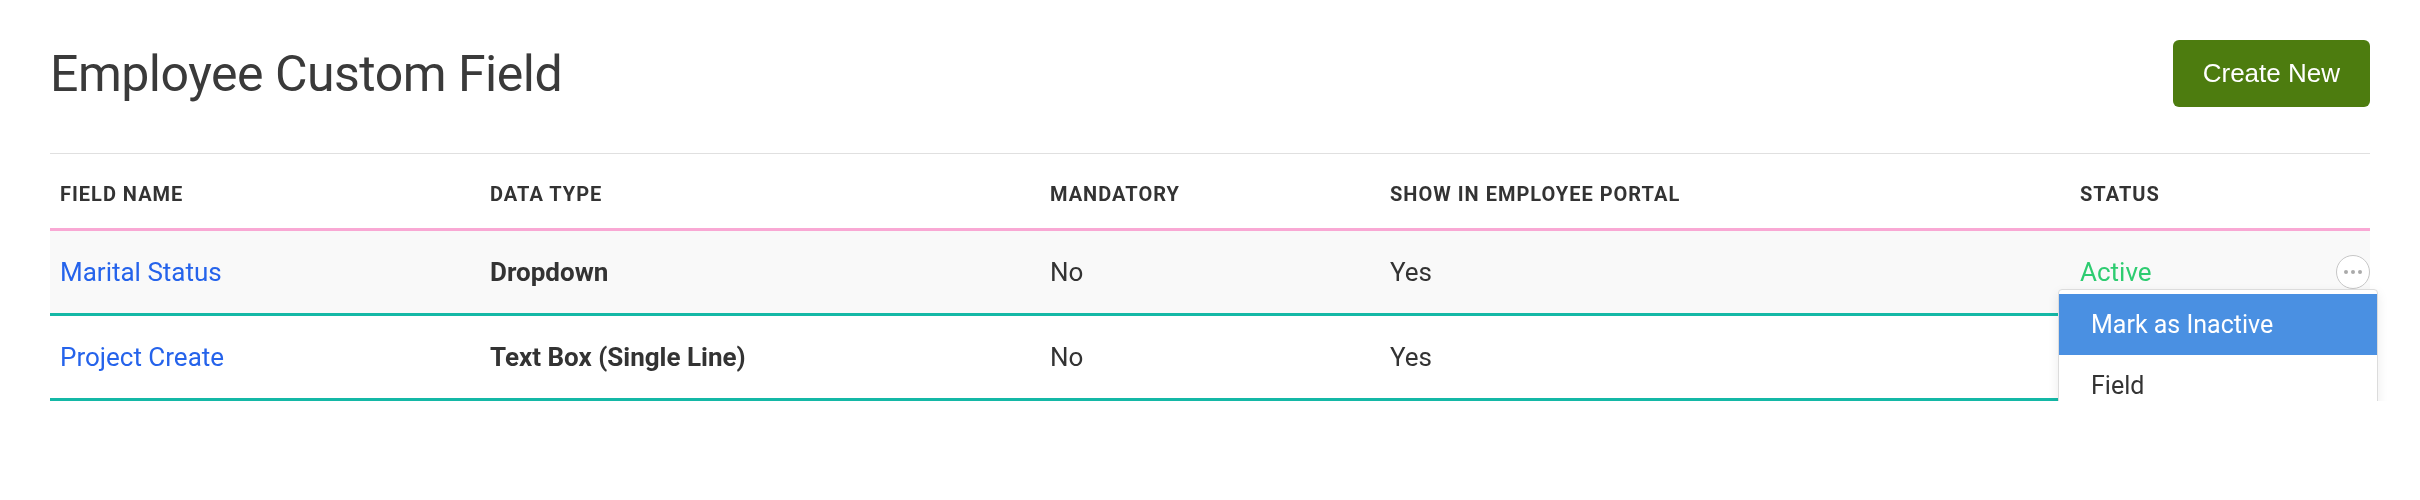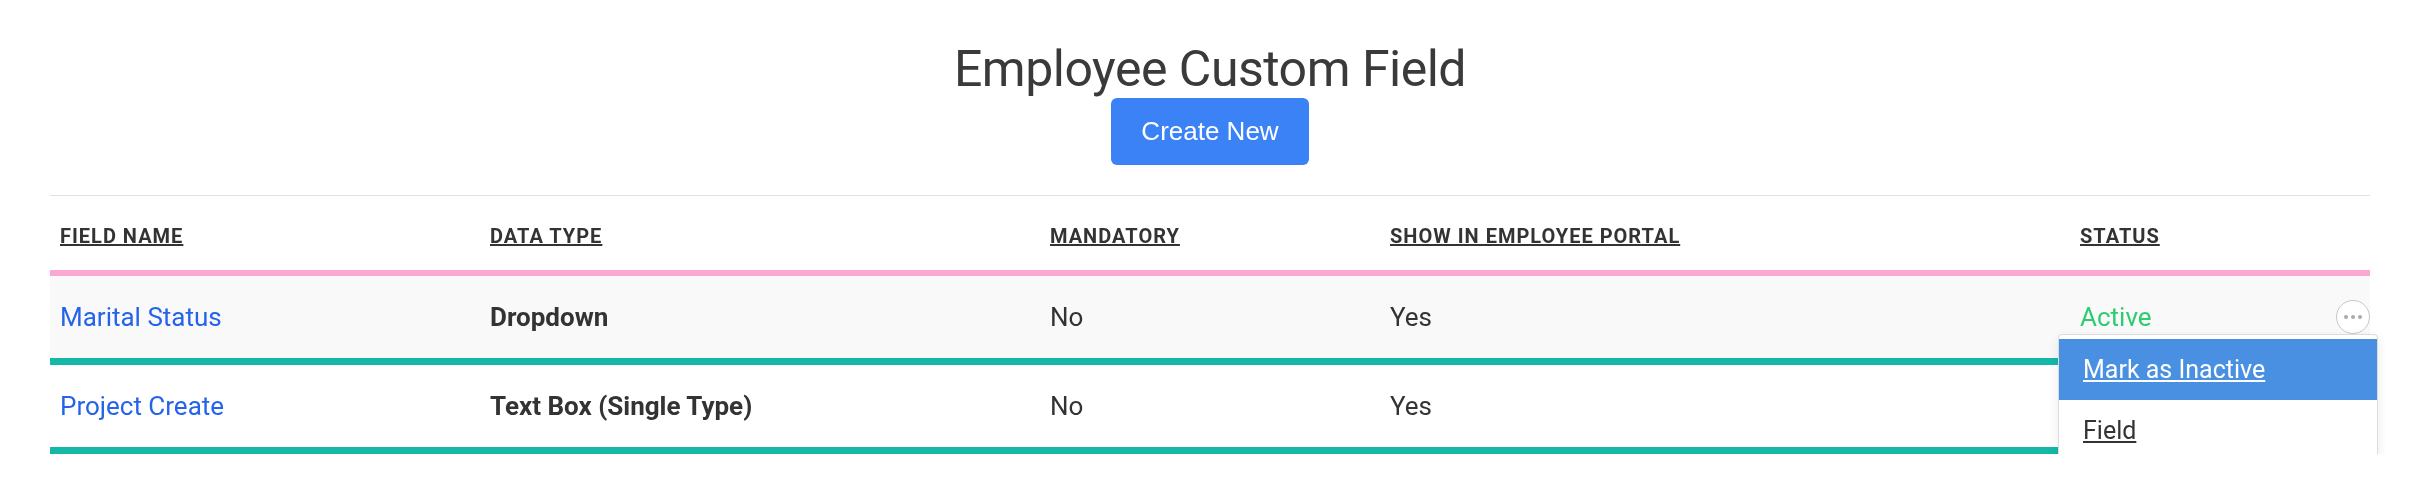--- a/index.html
+++ b/index.html
@@ -13,60 +13,58 @@
       color: #333;
       width: 2420px;
     }
     .page-container {
       padding: 40px 50px 0 50px;
     }
     .header-row {
       display: flex;
       justify-content: space-between;
       align-items: center;
-      padding-bottom: 30px;
+      padding-bottom: 46px;
       border-bottom: 1px solid #e0e0e0;
-      flex-direction: column;
     }
     .page-title {
       font-size: 50px;
       font-weight: 400;
       color: #3a3a3a;
       letter-spacing: -0.5px;
     }
     .create-btn {
-      background: #3b82f6;
+      background: #4d7c0f;
       color: #fff;
       border: none;
       border-radius: 6px;
       padding: 18px 30px;
       font-size: 26px;
       font-weight: 400;
       cursor: pointer;
     }
     .table {
       width: 100%;
       border-collapse: collapse;
     }
     .table th {
       text-align: left;
       font-size: 20px;
       font-weight: 700;
       letter-spacing: 1px;
       color: #333;
       padding: 28px 10px 22px 10px;
       text-transform: uppercase;
-      border-bottom: 6px solid #f9a8d4;
-      text-decoration: underline;
+      border-bottom: 3px solid #f9a8d4;
     }
     .table td {
       padding: 26px 10px;
       font-size: 26px;
       color: #333;
-      border-bottom: 7px solid #14b8a6;
+      border-bottom: 3px solid #14b8a6;
       vertical-align: middle;
     }
     .table tr.data-row:hover,
     .table tr.hovered {
       background: #f9f9f9;
     }
     .link-text {
       color: #2563eb;
       cursor: pointer;
     }
@@ -110,26 +108,25 @@
       right: -8px;
       width: 320px;
       background: #fff;
       border: 1px solid #dcdcdc;
       border-radius: 4px;
       box-shadow: 0 4px 12px rgba(0,0,0,0.08);
       z-index: 10;
       padding: 4px 0;
     }
     .dropdown-item {
-      padding: 16px 24px;
+      padding: 16px 32px;
       font-size: 25px;
       color: #333;
       cursor: pointer;
       white-space: nowrap;
-      text-decoration: underline;
     }
     .dropdown-item.highlighted {
       background: #4a90e2;
       color: #fff;
     }
   </style>
 </head>
 <body>
 
 <div class="page-container">
@@ -167,21 +164,21 @@
             <div class="dropdown-item highlighted">Mark as Inactive</div>
             <div class="dropdown-item">Field</div>
             <div class="dropdown-item">Delete</div>
           </div>
         </td>
       </tr>
       <tr class="data-row">
         <td class="col-name">
           <span class="link-text">Project Create</span>
         </td>
-        <td class="col-type">Text Box (Single Type)</td>
+        <td class="col-type">Text Box (Single Line)</td>
         <td class="col-mandatory">No</td>
         <td class="col-portal">Yes</td>
         <td class="col-status status-cell">
           <span class="status-active">Active</span>
         </td>
       </tr>
     </tbody>
   </table>
 </div>
 

